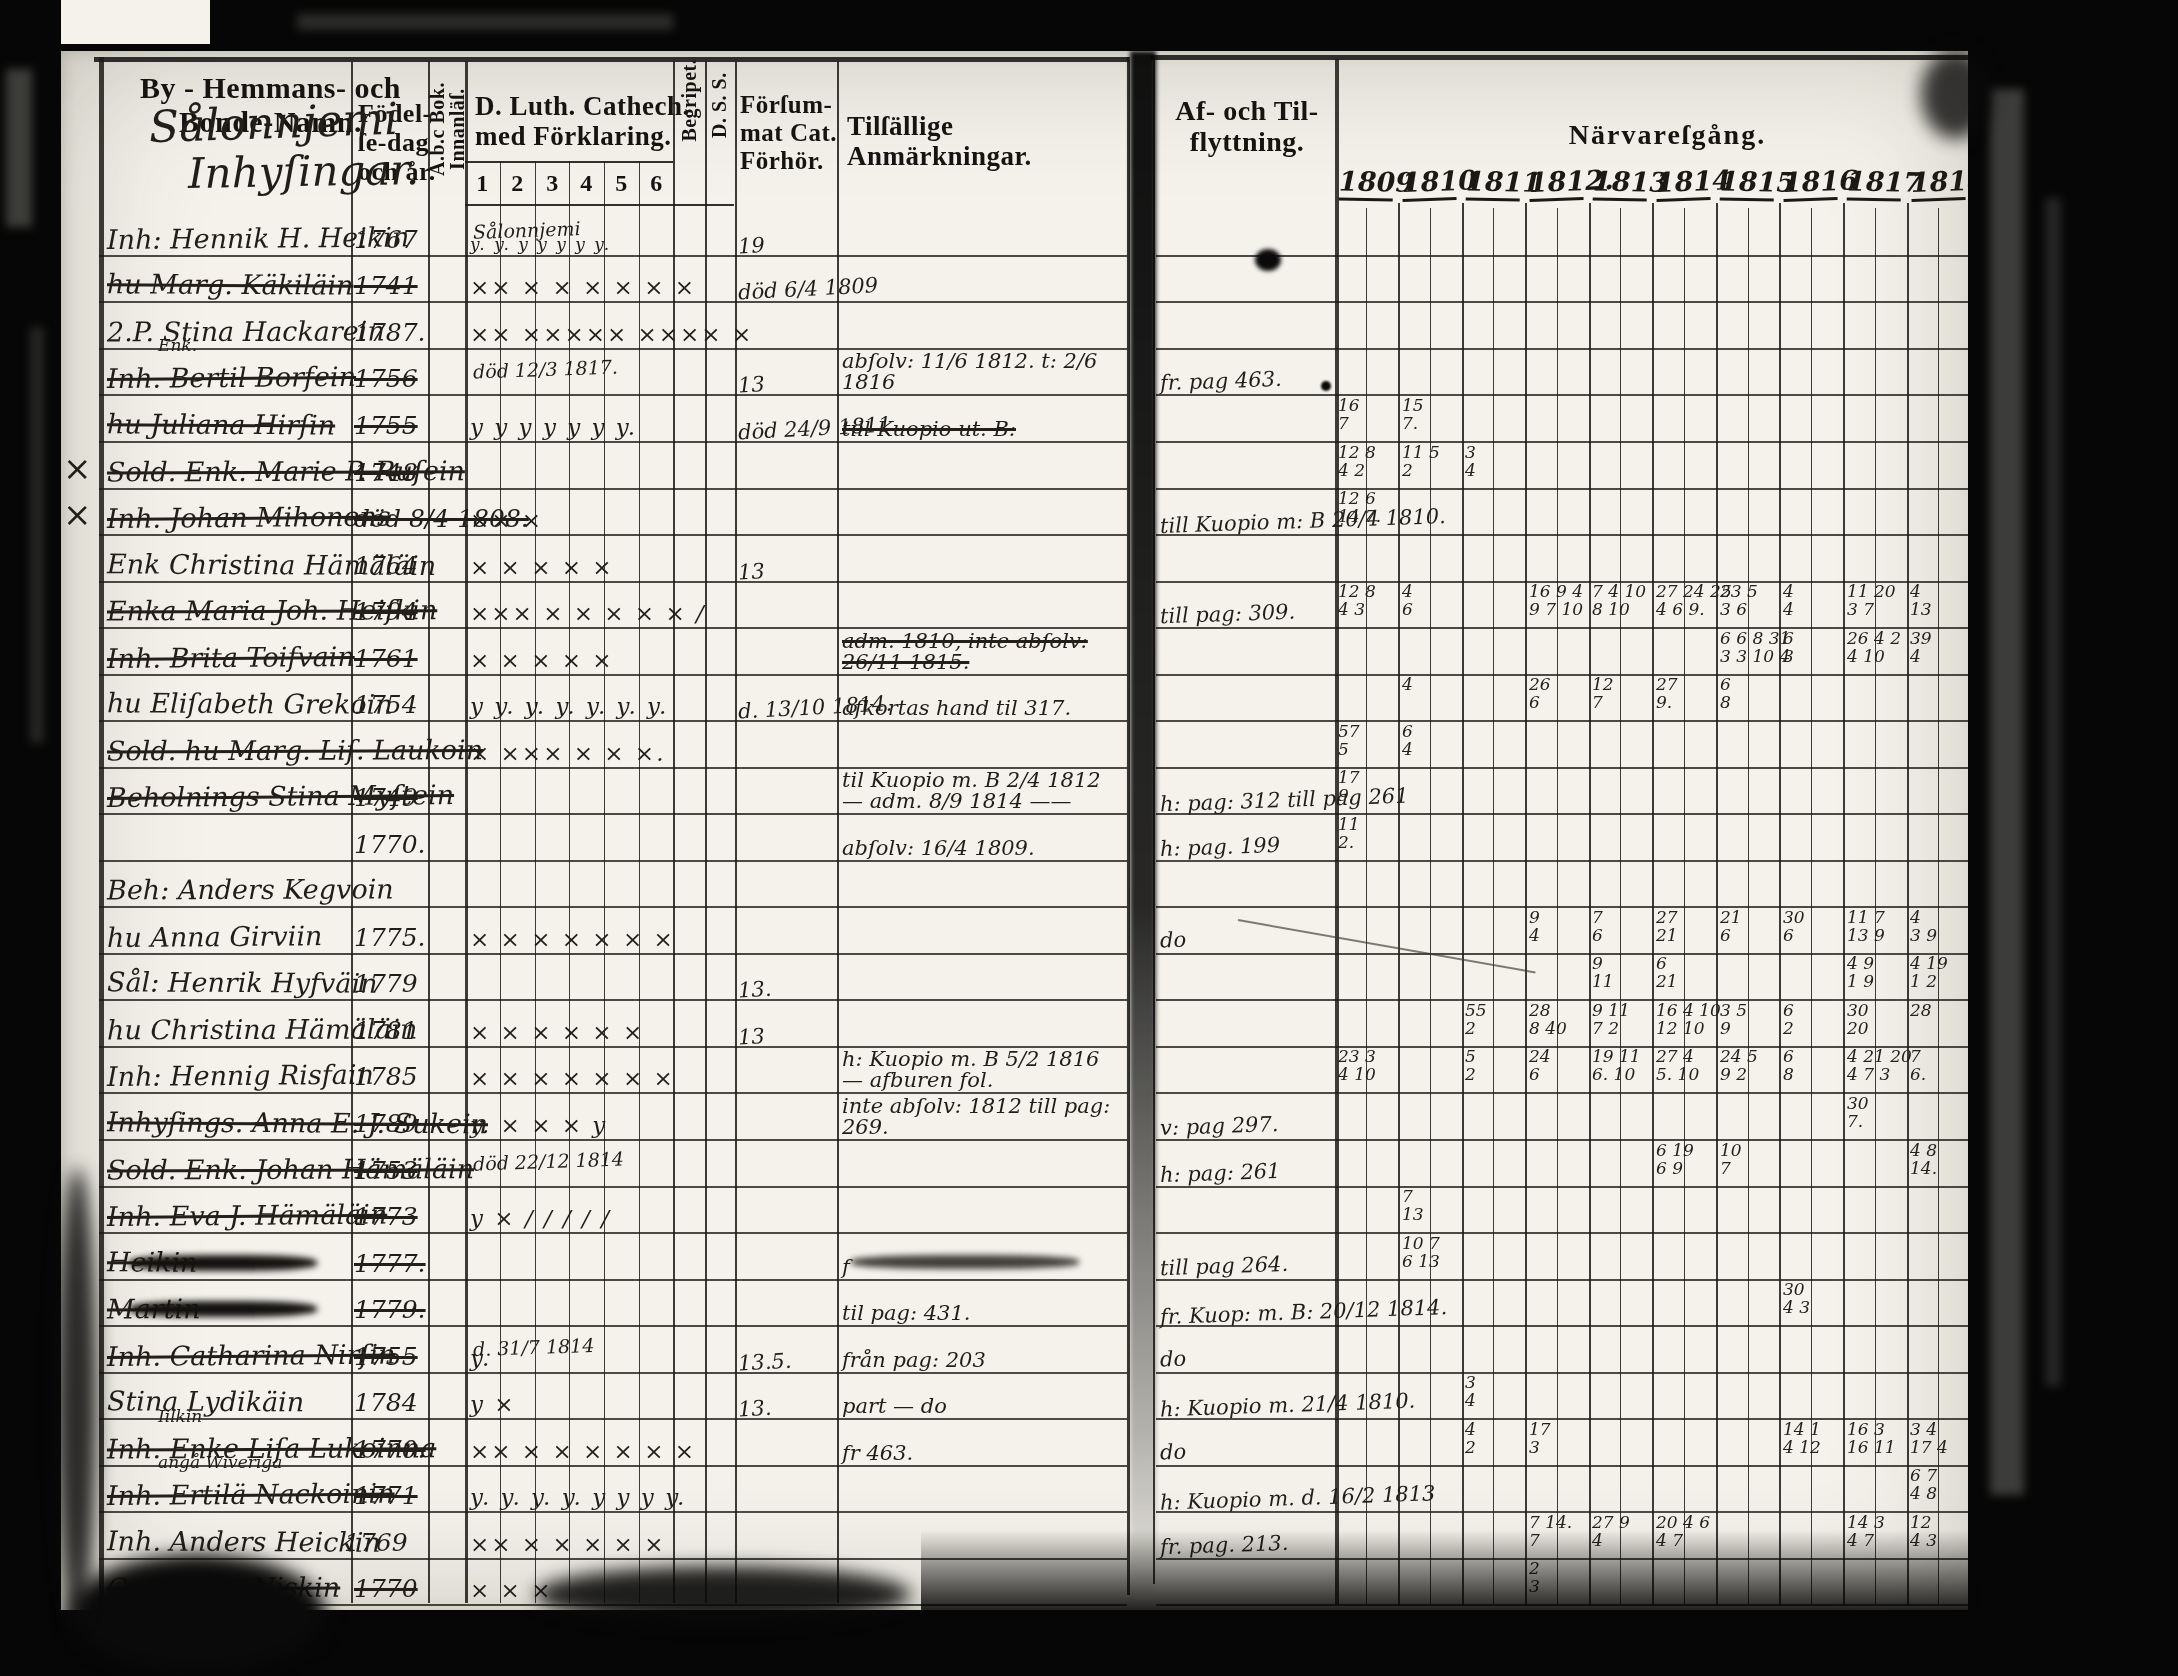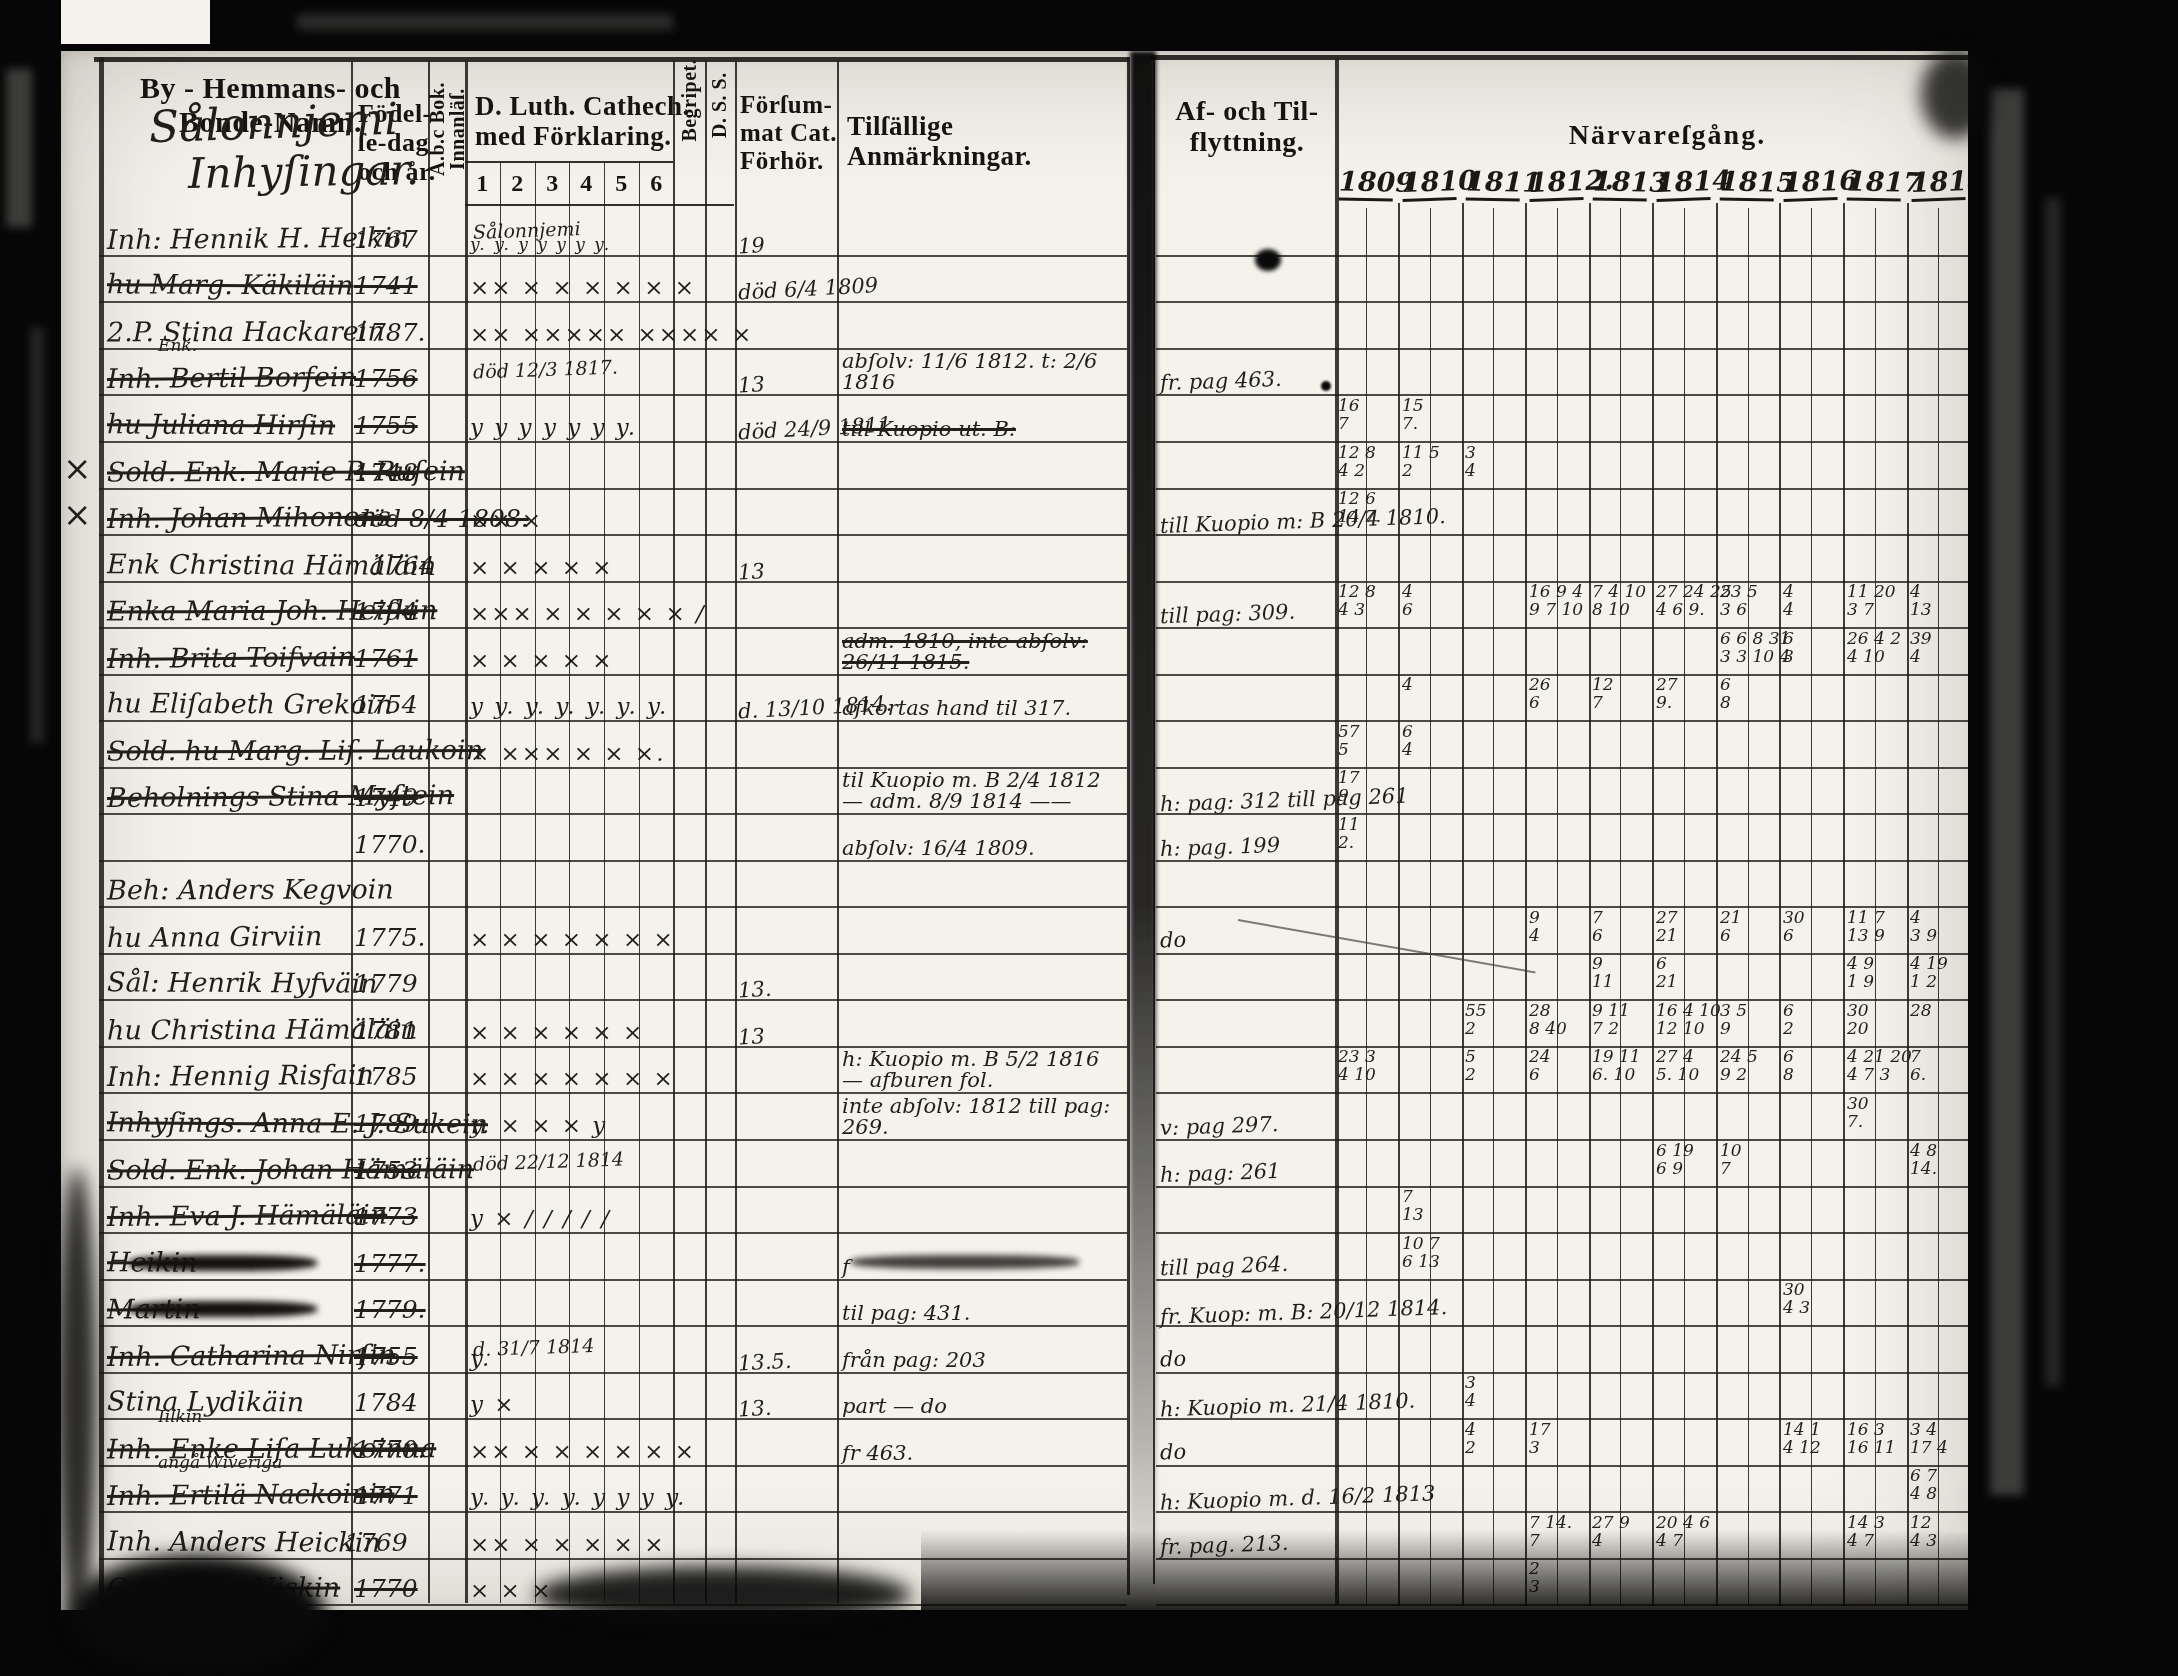--- a/index.html
+++ b/index.html
@@ -146,21 +146,21 @@
         <div class="cell hw crossed" style="left:255px;width:94px;font-size:25px;">död 8/4 1808.</div>
         <div class="cell hw" style="left:371px;width:203px;font-size:23px;letter-spacing:2px;">×× ×</div>
       </div>
       <div class="row" style="left:1156px;top:487px;width:812px;height:47px;">
         <div class="cell hw" style="left:4px;font-size:21px;transform:rotate(-2deg);">till Kuopio m: B 20/4 1810.</div>
         <div class="att" style="left:182px;top:2px;">12 6
 14 7.</div>
       </div>
       <div class="row" style="left:99px;top:534px;width:1028px;height:47px;">
         <div class="cell hw" style="left:8px;width:249px;font-size:27px;transform:rotate(0.3deg);overflow:visible;">Enk Christina Hämäläin</div>
-        <div class="cell hw" style="left:272px;width:94px;font-size:25px;">1764</div>
+        <div class="cell hw" style="left:255px;width:94px;font-size:25px;">1764</div>
         <div class="cell hw" style="left:371px;width:203px;font-size:23px;letter-spacing:2px;">× × × × ×</div>
         <div class="cell hw" style="left:639px;width:168px;font-size:21px;transform:rotate(-3deg);">13</div>
       </div>
       <div class="row" style="left:1156px;top:534px;width:812px;height:47px;"></div>
       <div class="row" style="left:99px;top:580px;width:1028px;height:47px;">
         <div class="cell hw crossed" style="left:8px;width:249px;font-size:27px;transform:rotate(-0.2deg);overflow:visible;">Enka Maria Joh. Heiſkin</div>
         <div class="cell hw crossed" style="left:255px;width:94px;font-size:25px;">1794</div>
         <div class="cell hw" style="left:371px;width:203px;font-size:23px;letter-spacing:2px;">××× × × × × × /</div>
       </div>
       <div class="row" style="left:1156px;top:580px;width:812px;height:47px;">

